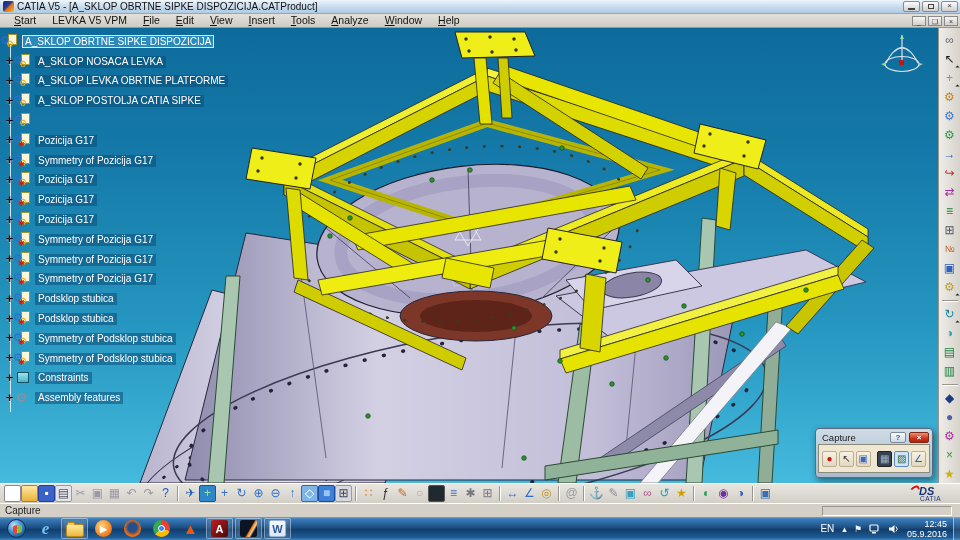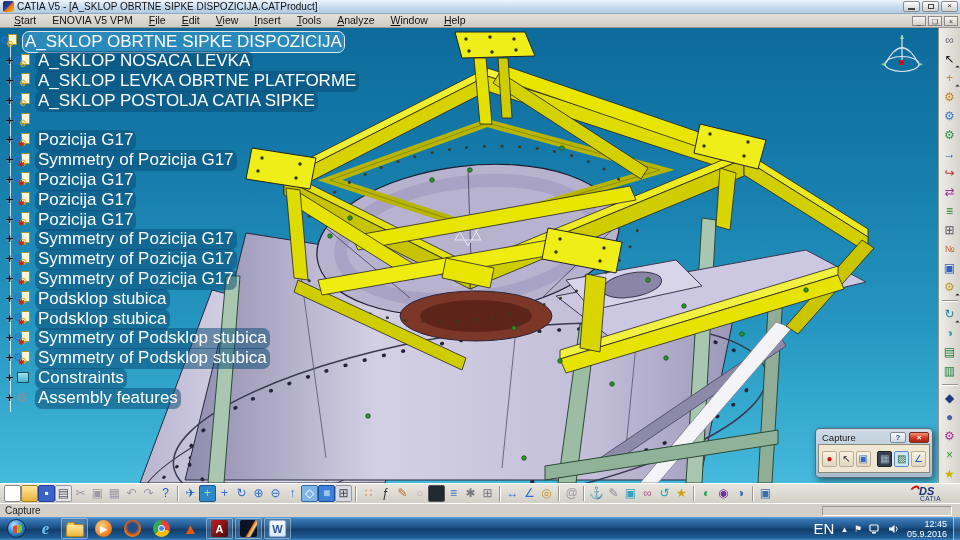--- a/index.html
+++ b/index.html
@@ -35,21 +35,21 @@
   .trow { height:19.8px; display:flex; align-items:center; position:relative; }
   .trow .exp { width:11px; height:11px; margin-left:2px; color:#101010; font-size:13px; font-weight:bold; line-height:10px; text-align:center; text-shadow:0 1px 0 rgba(255,255,255,.35); flex:0 0 auto; }
   .trow .spacer { width:13px; flex:0 0 auto; }
   .ti { position:relative; width:17px; height:16px; flex:0 0 auto; margin-right:3px; }
   .ti .page { position:absolute; left:6px; top:0; width:9px; height:11px; background:#fdf6d8; border:1px solid #a8922a; }
   .ti .g1 { position:absolute; left:-2px; top:1px; font-size:11px; color:#2a6fd0; line-height:11px;}
   .ti .g2 { position:absolute; left:4px; top:6px; font-size:9px; color:#e0b020; line-height:9px;}
   .ti .mark { position:absolute; left:3px; top:8px; font-size:8px; color:#d81818; line-height:8px;}
   .ti .cbox { position:absolute; left:2px; top:2px; width:12px; height:11px; background:linear-gradient(180deg,#9fe2ee,#45b6cc); border:1px solid #184f60; }
   .ti .fgear { position:absolute; left:1px; top:0px; font-size:13px; color:#8f8f96; line-height:15px;}
-  .trow .lbl { font-size:17px; color:#fff; padding:0 3px 1px 3px; background:rgba(10,74,116,.52); white-space:nowrap;border-radius:7px; }
+  .trow .lbl { font-size:10px; color:#fff; padding:0 3px 1px 3px; background:rgba(10,74,116,.52); white-space:nowrap; }
   .trow.selected .lbl { background:#2b8abc; border:1px solid #e6e6e6; padding:0 2px 0 2px; }
 
   
   #right-toolbar { position:absolute; right:0; top:0; width:22px; height:455px; background:linear-gradient(90deg,#efede8,#d6d3cc); border-left:1px solid #9a968e; display:flex; flex-direction:column; align-items:center; padding-top:3px; }
   #right-toolbar .chip { margin:1px 0; }
 
   
   .chip { position:relative; width:17px; height:17px; display:flex; align-items:center; justify-content:center; border-radius:2px; }
   .chip span { font-size:12px; line-height:17px; }
   .chip .dd { position:absolute; right:-1px; bottom:-1px; width:0; height:0; border-left:3px solid transparent; border-top:3px solid #222; transform:rotate(-45deg); }
@@ -86,21 +86,21 @@
   .ai-ff { background:radial-gradient(circle at 50% 45%,#234e8c 0 35%,#e86310 60%,#f8a215 85%); border-radius:50%; }
   .ai-chrome { border-radius:50%; background:conic-gradient(#ea4335 0 30%,#fbbc05 30% 63%,#34a853 63% 100%); }
   .ai-chrome i { position:absolute; left:5px; top:5px; width:7px; height:7px; background:#4285f4; border:1.5px solid #fff; border-radius:50%; }
   .ai-vlc span { color:#e8590f; font-size:15px; line-height:15px; }
   .ai-acad { background:linear-gradient(135deg,#c02020,#4a0808); border-radius:2px; }
   .ai-acad span { color:#fff; font-size:11px; }
   .ai-photos { background:linear-gradient(120deg,#0c1424 55%,#e87818 60%,#f8d090 70%,#0c1424 78%); border-radius:2px; }
   .ai-word { background:linear-gradient(180deg,#f4f8ff,#dce8f8); border:1px solid #9ab4d8; border-radius:2px; }
   .ai-word span { color:#2b579a; font-size:11px; }
   #tray { margin-left:auto; display:flex; align-items:center; color:#fff; }
-  #tray .lang { font-size:15px; margin-right:8px; }
+  #tray .lang { font-size:10px; margin-right:8px; }
   #tray .tico { font-size:9px; margin-right:7px; color:#f2f6fa; }
   #tray .clock { text-align:right; font-size:9px; line-height:10px; margin-right:6px; }
   #tray .showdesk { width:7px; height:23px; border-left:1px solid rgba(255,255,255,.5); background:rgba(255,255,255,.08); }
 
   
   #capture-dialog { position:absolute; left:815px; top:400px; width:118px; height:50px; background:linear-gradient(180deg,#cfdbe6,#a8bcCd); border:1px solid #5a6a78; border-radius:4px; box-shadow:2px 3px 7px rgba(0,0,0,.45); }
   #capture-dialog .cap-title { height:15px; display:flex; align-items:center; padding:1px 3px 0 6px; }
   #capture-dialog .cap-title .txt { font-size:9.5px; color:#1a1a1a; }
   #capture-dialog .cap-title .hbtn { margin-left:auto; width:16px; height:11px; background:linear-gradient(180deg,#fdfdfd,#cdd8e2); border:1px solid #7a8a98; border-radius:2px; font-size:8px; line-height:10px; text-align:center; color:#2a5a9a; font-weight:bold; }
   #capture-dialog .cap-title .xbtn { margin-left:3px; width:20px; height:11px; background:linear-gradient(180deg,#f09078,#cc3418 60%,#a82410); border:1px solid #7a2a1a; border-radius:2px; font-size:8px; line-height:10px; text-align:center; color:#fff; font-weight:bold; }
@@ -125,21 +125,21 @@
       <div class="wbtn">
           <i class="sq"></i>
         </div>
       <div class="wbtn">×</div>
     </div>
   </div>
 
   <div id="menubar">
     <div id="menu-items" style="display:flex;">
         <div class="menu-item"><u>S</u>tart</div>
-        <div class="menu-item">ENOVIA V5 VPM</div>
+        <div class="menu-item">LEVKA V5 VPM</div>
         <div class="menu-item"><u>F</u>ile</div>
         <div class="menu-item"><u>E</u>dit</div>
         <div class="menu-item"><u>V</u>iew</div>
         <div class="menu-item"><u>I</u>nsert</div>
         <div class="menu-item"><u>T</u>ools</div>
         <div class="menu-item"><u>A</u>nalyze</div>
         <div class="menu-item"><u>W</u>indow</div>
         <div class="menu-item"><u>H</u>elp</div>
       </div>
     <div class="mdibtns">

